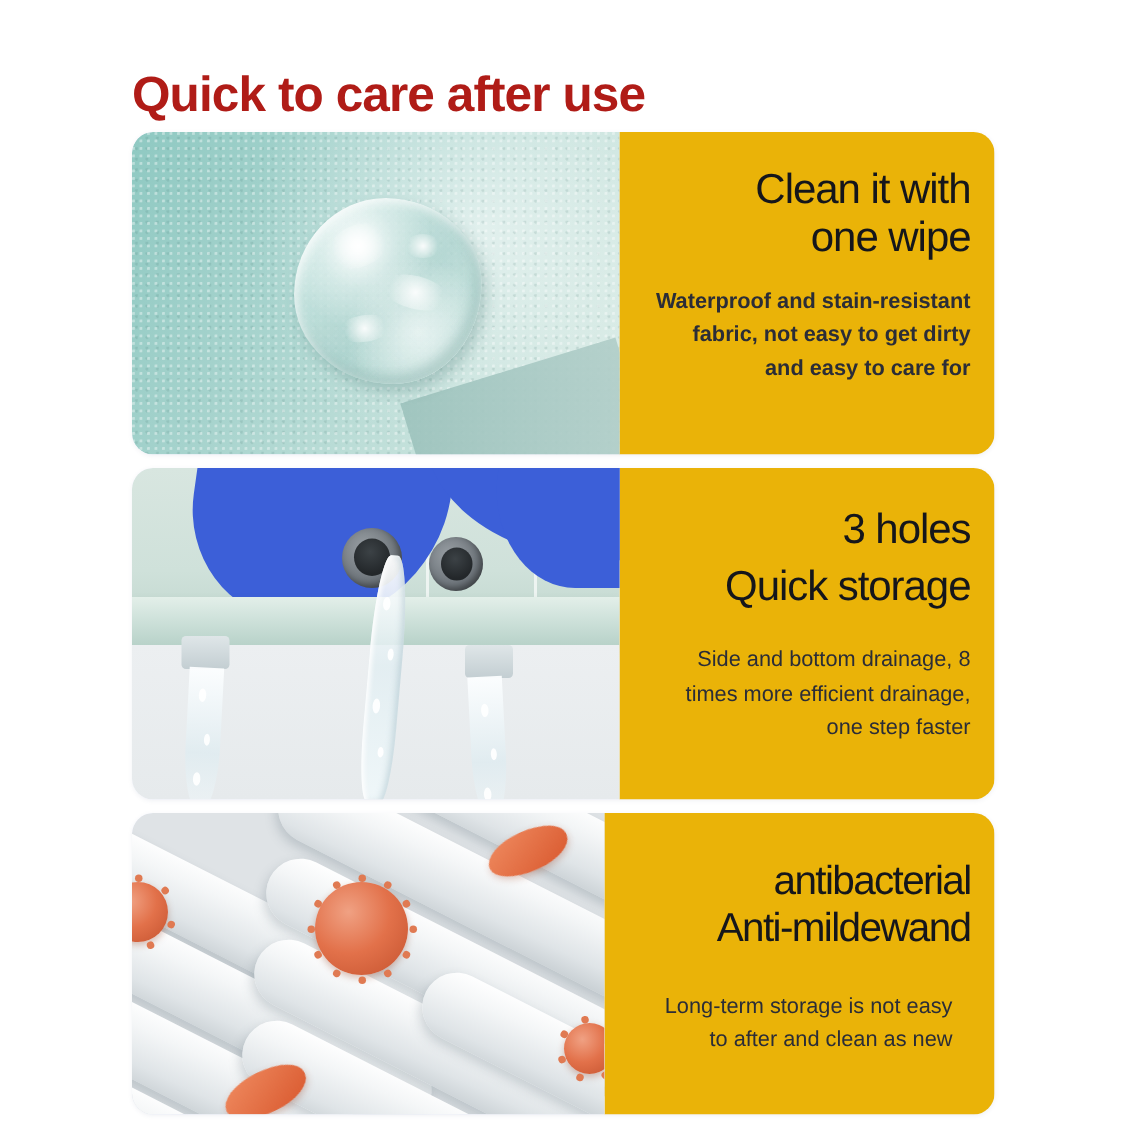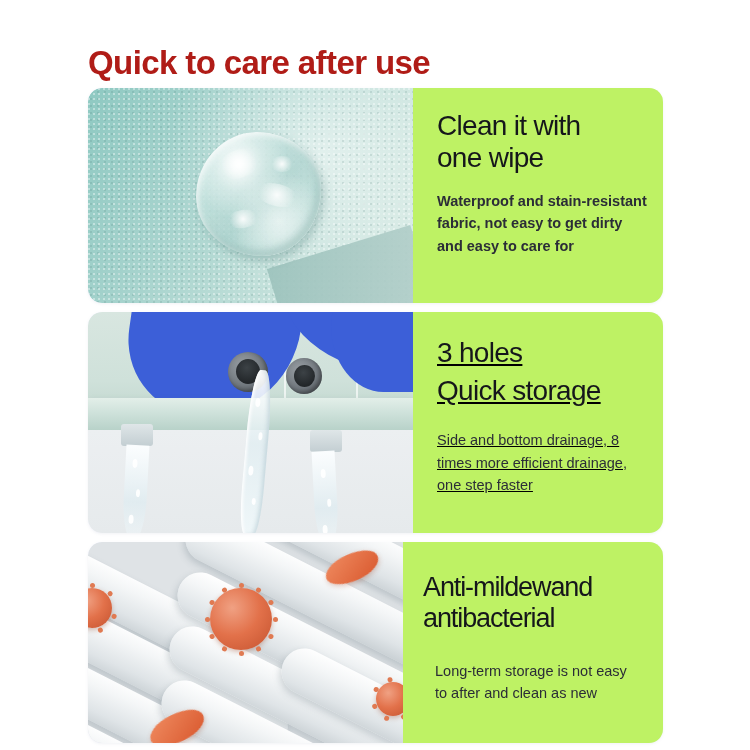--- a/index.html
+++ b/index.html
@@ -39,38 +39,39 @@
   .feature-card {
     position: relative;
     display: flex;
     background: #f1f3fd;
     border-radius: 14px;
     overflow: hidden;
     margin-bottom: 9px;
     box-shadow: 0 1px 3px rgba(120,125,160,0.10);
   }
   .feature-card.card-1 { height: 215px; }
-  .feature-card.card-2 { height: 221px; text-decoration: underline; }
+  .feature-card.card-2 { height: 221px; }
   .feature-card.card-3 { height: 201px; }
 
   .card-media {
     position: relative;
     flex: 0 0 325px;
     overflow: hidden;
     border-radius: 14px 0 0 14px;
   }
   .feature-card.card-3 .card-media { flex: 0 0 315px; }
 
   .card-text {
     flex: 1 1 auto;
     padding: 22px 16px 10px 24px;
     display: flex;
     flex-direction: column;
     justify-content: flex-start;
-    background: #bef264;
+    background: #eab308;
+    text-align: right;
   }
   .feature-card.card-3 .card-text { padding-left: 20px; padding-top: 30px; }
 
   .card-heading {
     color: #15161b;
     font-size: 28px;
     font-weight: 400;
     line-height: 1.14;
     letter-spacing: -0.7px;
     margin: 0 0 4px 0;
@@ -383,20 +384,20 @@
           <i class="spike" style="transform:rotate(310deg) translateX(20px)"></i>
         </span>
 
         <span class="blob" style="left:236px; top:12px;  width:56px; height:27px; transform:rotate(-24deg);"></span>
         <span class="blob" style="left:60px;  top:172px; width:58px; height:28px; transform:rotate(-26deg);"></span>
       </div>
     </div>
 
     <div class="card-text">
       <h2 class="card-heading">
+        <span class="hl">antibacterial</span>
         <span class="hl">Anti-mildewand</span>
-        <span class="hl">antibacterial</span>
       </h2>
       <p class="card-body">Long-term storage is not easy to after and clean as new</p>
     </div>
   </section>
 
 </div>
 
 </body></html>

